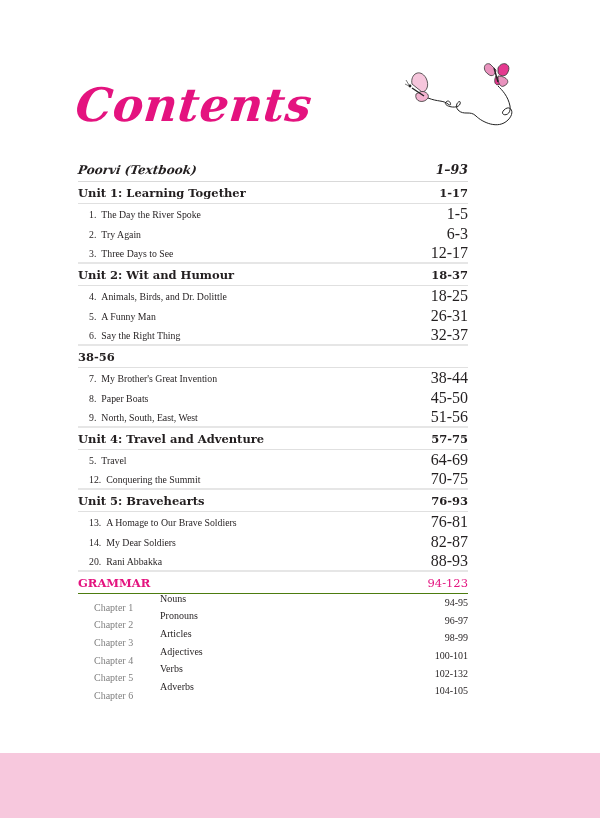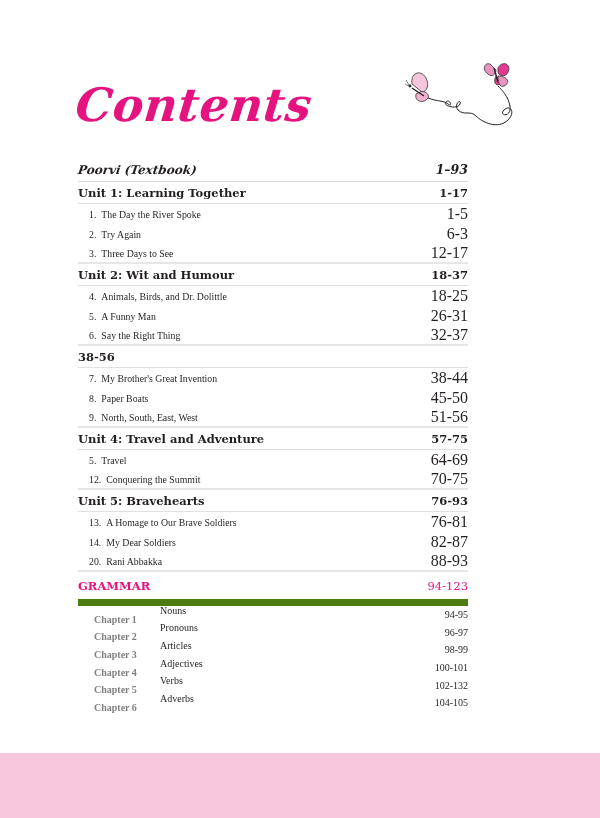--- a/index.html
+++ b/index.html
@@ -23,27 +23,27 @@
   .unit-row { height: 22px; border-bottom: 1px solid #e0e0e0; }
   .unit-title { font-weight: bold; font-size: 11.5px; }
   .unit-pages { font-weight: bold; font-size: 11.5px; }
 
   .lesson-row { height: 20px; padding-left: 11px; font-size: 9.8px; font-family: "Liberation Serif", serif; }
   .lesson-row.last { border-bottom: 2px solid #e6e6e6; }
   .lesson-left { display: flex; }
   .lesson-num { margin-right: 5px; }
   .lesson-pages { font-size: 16px; }
 
-  .grammar-row { height: 34px; border-bottom: 7px solid #4d7c0f; }
+  .grammar-row { height: 22px; border-bottom: 1px solid #4d7c0f; }
   .grammar-title { color: #e4137f; font-weight: bold; font-size: 11.5px; }
   .grammar-pages { color: #e4137f; font-weight: normal; font-size: 11.5px; }
 
   .chapter-row { height: 17.6px; padding-left: 16px; font-family: "Liberation Serif", serif; font-size: 10px; }
   .chapter-left { display: flex; }
-  .chapter-label { color: #7f7f7f; font-weight: bold; width: 66px; margin-top: 9px; }
+  .chapter-label { color: #7f7f7f; font-weight: normal; width: 66px; margin-top: 9px; }
   .chapter-name { color: #231f20; }
 
   .footer-band { position: absolute; left: 0; top: 753px; width: 600px; height: 65px; background: #f7c8dd; }
 </style>
 </head>
 <body>
 
 <h1 class="page-title">Contents</h1>
 
 <svg class="butterflies" viewBox="0 0 125 80">

